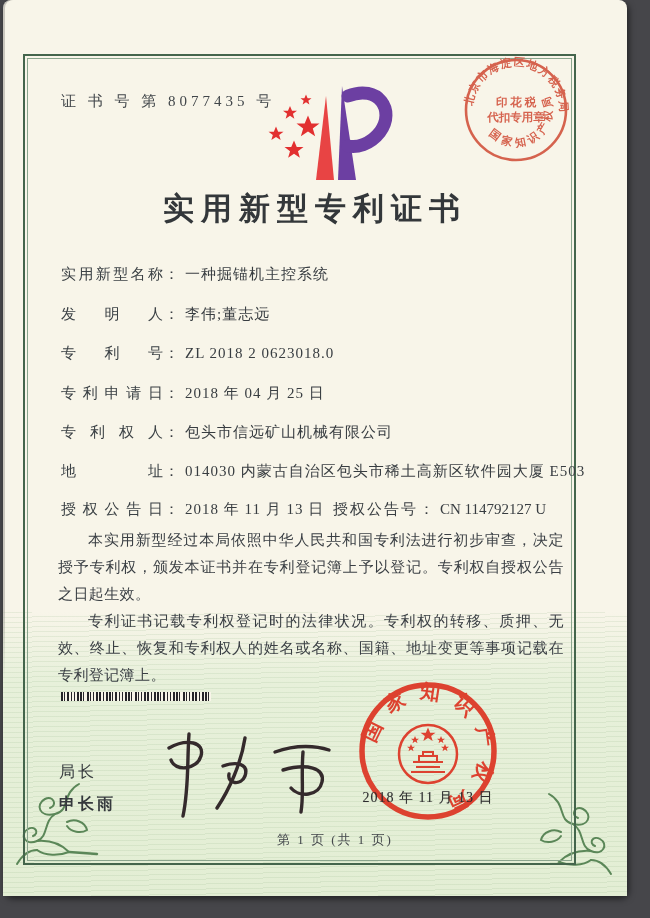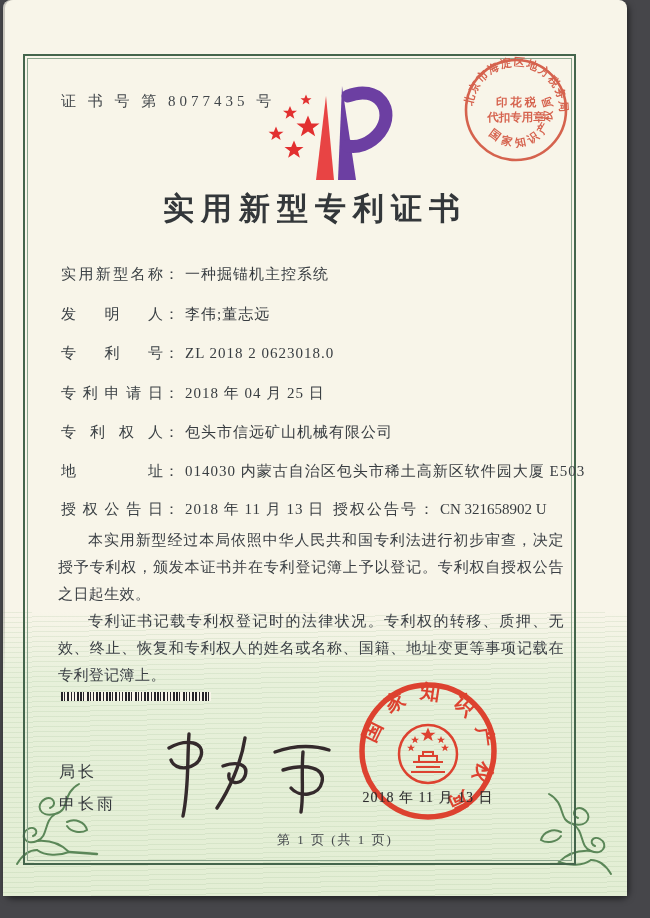--- a/index.html
+++ b/index.html
@@ -41,21 +41,21 @@
   .grant-no .sep { margin:0 6px 0 1px; }
 
   #body-text { position:absolute; left:55px; top:527px; width:506px; }
   #body-text p { font-size:15px; line-height:27px; letter-spacing:.4px; color:#3a3f44;
                  text-indent:2em; text-align:justify; }
 
   #barcode { position:absolute; left:58px; top:692px; width:150px; height:9px;
     background:repeating-linear-gradient(90deg,#26262a 0 1.6px,#f8f5e9 1.6px 3.2px,#26262a 3.2px 4.1px,#f8f5e9 4.1px 6.4px,#26262a 6.4px 8.4px,#f8f5e9 8.4px 9.6px); }
 
   .director { position:absolute; left:56px; top:762px; font-size:16px; letter-spacing:3px; color:#35393d; }
-  .director-name { position:absolute; left:56px; top:794px; font-size:16px; letter-spacing:3px; color:#35393d; }
+  .director-name { position:absolute; left:56px; top:794px; font-size:16px; letter-spacing:3px; color:#35393d;font-weight:bold; }
   #signature { position:absolute; left:150px; top:728px; }
 
   #seal { position:absolute; left:350px; top:676px; }
   .seal-date { position:absolute; left:350px; top:789px; width:150px; text-align:center;
                font-size:14px; color:#2c2c2e; letter-spacing:1px; text-shadow:0 0 1px rgba(0,0,0,.2); }
 
   #tax-stamp { position:absolute; left:455px; top:52px; }
 
   .footer { position:absolute; left:20px; top:831px; width:624px; text-align:center;
             font-size:13px; color:#44484c; letter-spacing:2px; }
@@ -128,21 +128,21 @@
   <div class="field-row r5">
     <span class="lbl">专利权人</span><span class="sep">：</span><span class="val">包头市信远矿山机械有限公司</span>
   </div>
   <div class="field-row r6">
     <span class="lbl">地址</span><span class="sep">：</span><span class="val">014030 内蒙古自治区包头市稀土高新区软件园大厦 E503</span>
   </div>
   <div class="field-row r7">
     <span class="lbl">授权公告日</span><span class="sep">：</span><span class="val">2018 年 11 月 13 日</span>
   </div>
   <div class="grant-no">
-    <span class="lbl">授权公告号</span><span class="sep">：</span><span class="val">CN 321658902 U</span>
+    <span class="lbl">授权公告号</span><span class="sep">：</span><span class="val">CN 114792127 U</span>
   </div>
 
   <div id="body-text">
     <p>本实用新型经过本局依照中华人民共和国专利法进行初步审查，决定授予专利权，颁发本证书并在专利登记簿上予以登记。专利权自授权公告之日起生效。</p>
     <p>专利证书记载专利权登记时的法律状况。专利权的转移、质押、无效、终止、恢复和专利权人的姓名或名称、国籍、地址变更等事项记载在专利登记簿上。</p>
   </div>
 
   <div id="barcode"></div>
 
   <div class="director">局长</div>

